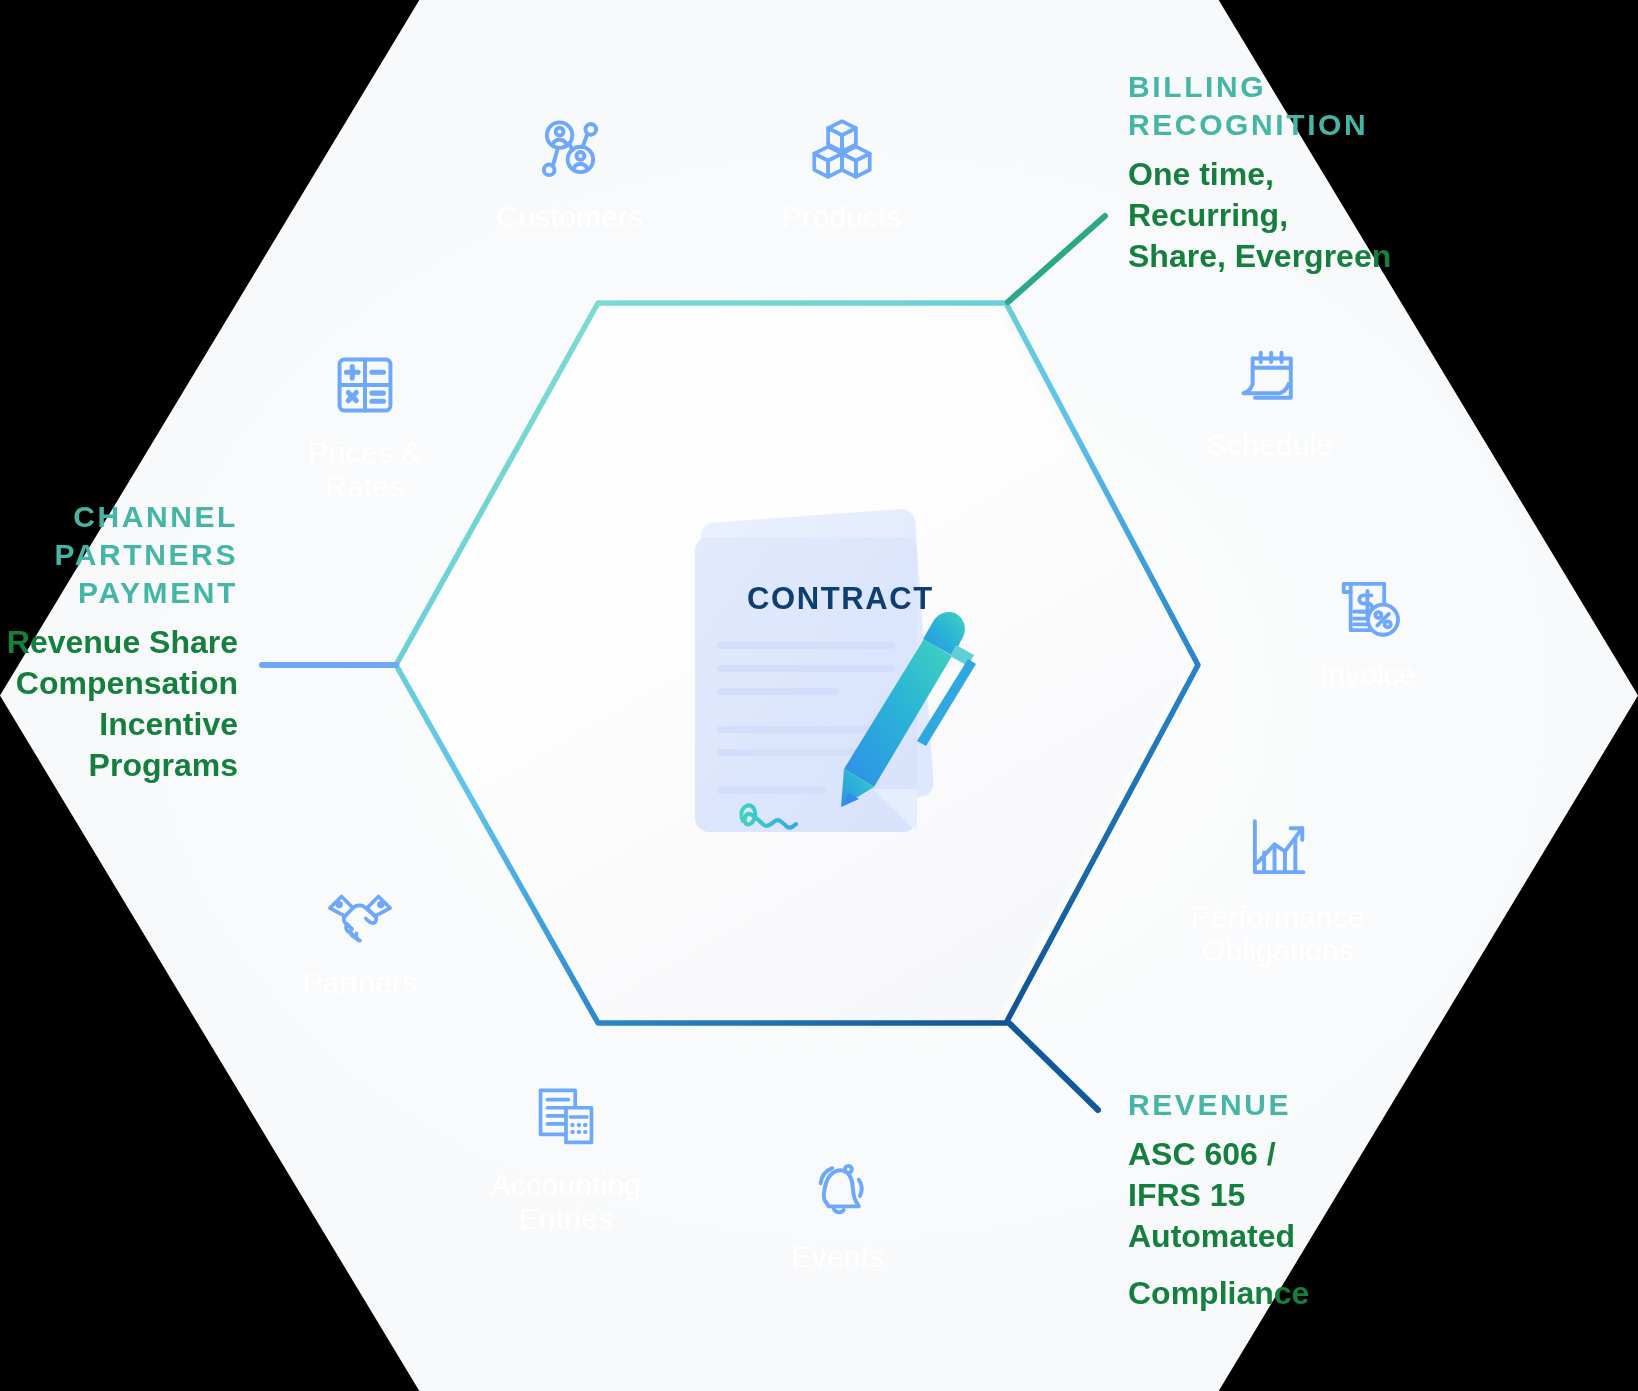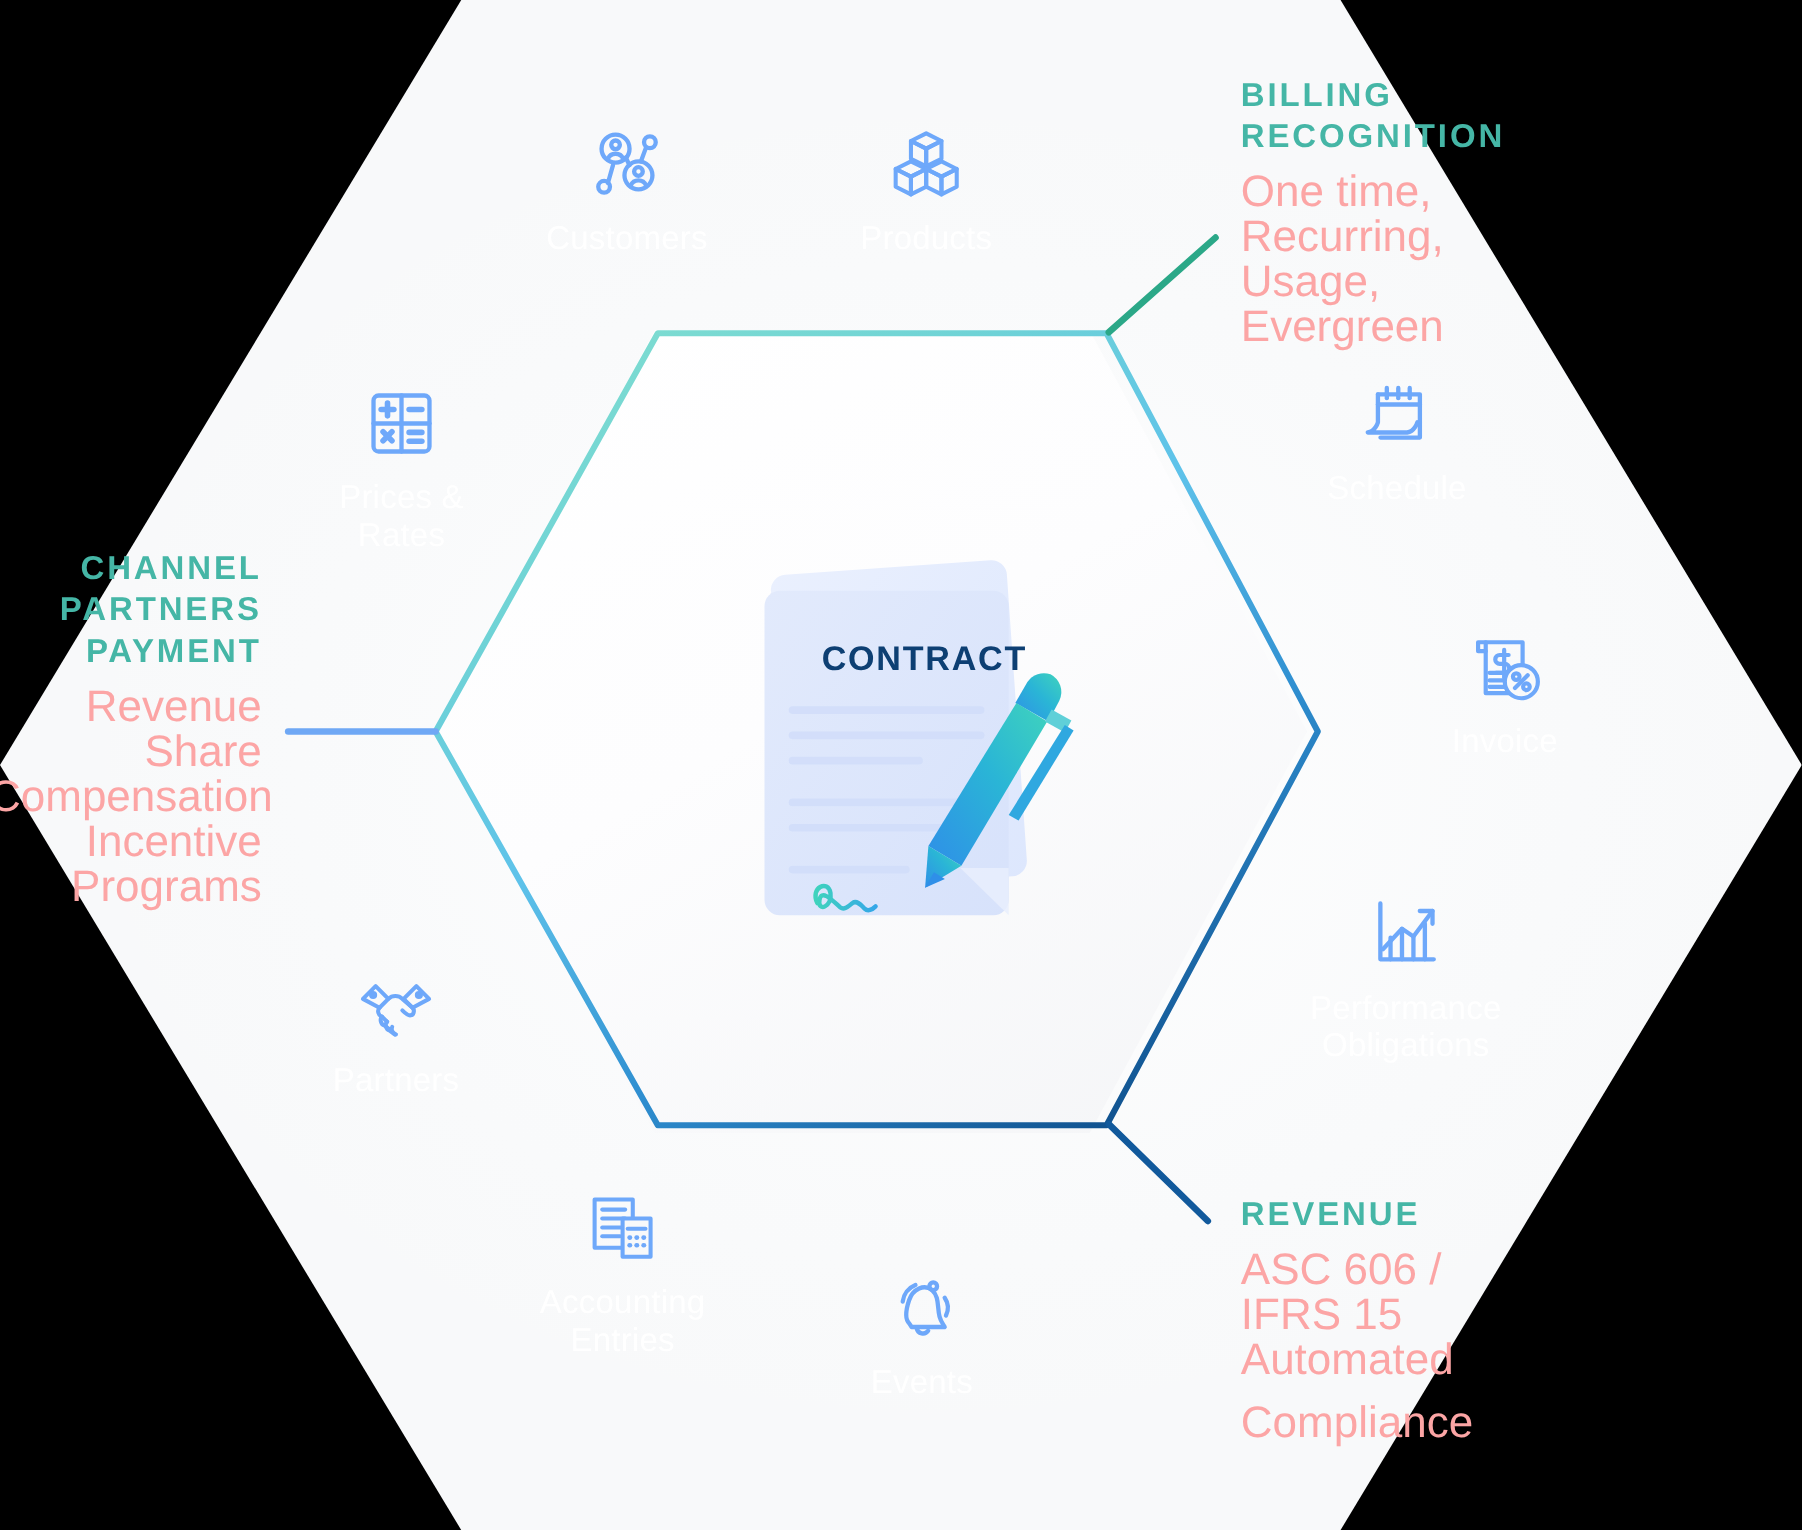--- a/index.html
+++ b/index.html
@@ -45,21 +45,21 @@
     text-shadow:0 0 1px rgba(255,255,255,.25);
   }
 
   
   .callout{position:absolute;width:300px;}
   .callout .title{
     display:block;color:#45b6a6;font-weight:bold;font-size:30px;line-height:38px;
     letter-spacing:2.6px;
   }
   .callout .sub{
-    display:block;color:#fca5a5;font-size:40px;line-height:41px;font-weight:400;margin-top:10px;
+    display:block;color:#15803d;font-size:32px;line-height:41px;font-weight:700;margin-top:10px;
   }
   .ta-right{text-align:right;}
   .ta-left{text-align:left;}
 
   .callout-billing{left:1128px;top:68px;width:310px;}
   .callout-channel{left:-10px;top:498px;width:248px;}
   .callout-revrec{left:1128px;top:1086px;width:260px;}
 </style>
 </head>
 <body>
@@ -300,21 +300,21 @@
       </g>
     </svg>
     <span class="cap">Prices &amp;</span>
     <span class="cap">Rates</span>
   </div>
 
   <div class="callout callout-billing ta-left">
     <span class="title">BILLING</span>
     <span class="title">RECOGNITION</span>
     <span class="sub">One time, Recurring,</span>
-    <span class="sub" style="margin-top:0">Usage, Evergreen</span>
+    <span class="sub" style="margin-top:0">Share, Evergreen</span>
   </div>
 
   <div class="callout callout-channel ta-right">
     <span class="title">CHANNEL</span>
     <span class="title">PARTNERS</span>
     <span class="title">PAYMENT</span>
     <span class="sub">Revenue Share</span>
     <span class="sub" style="margin-top:0">Compensation</span>
     <span class="sub" style="margin-top:0">Incentive</span>
     <span class="sub" style="margin-top:0">Programs</span>

